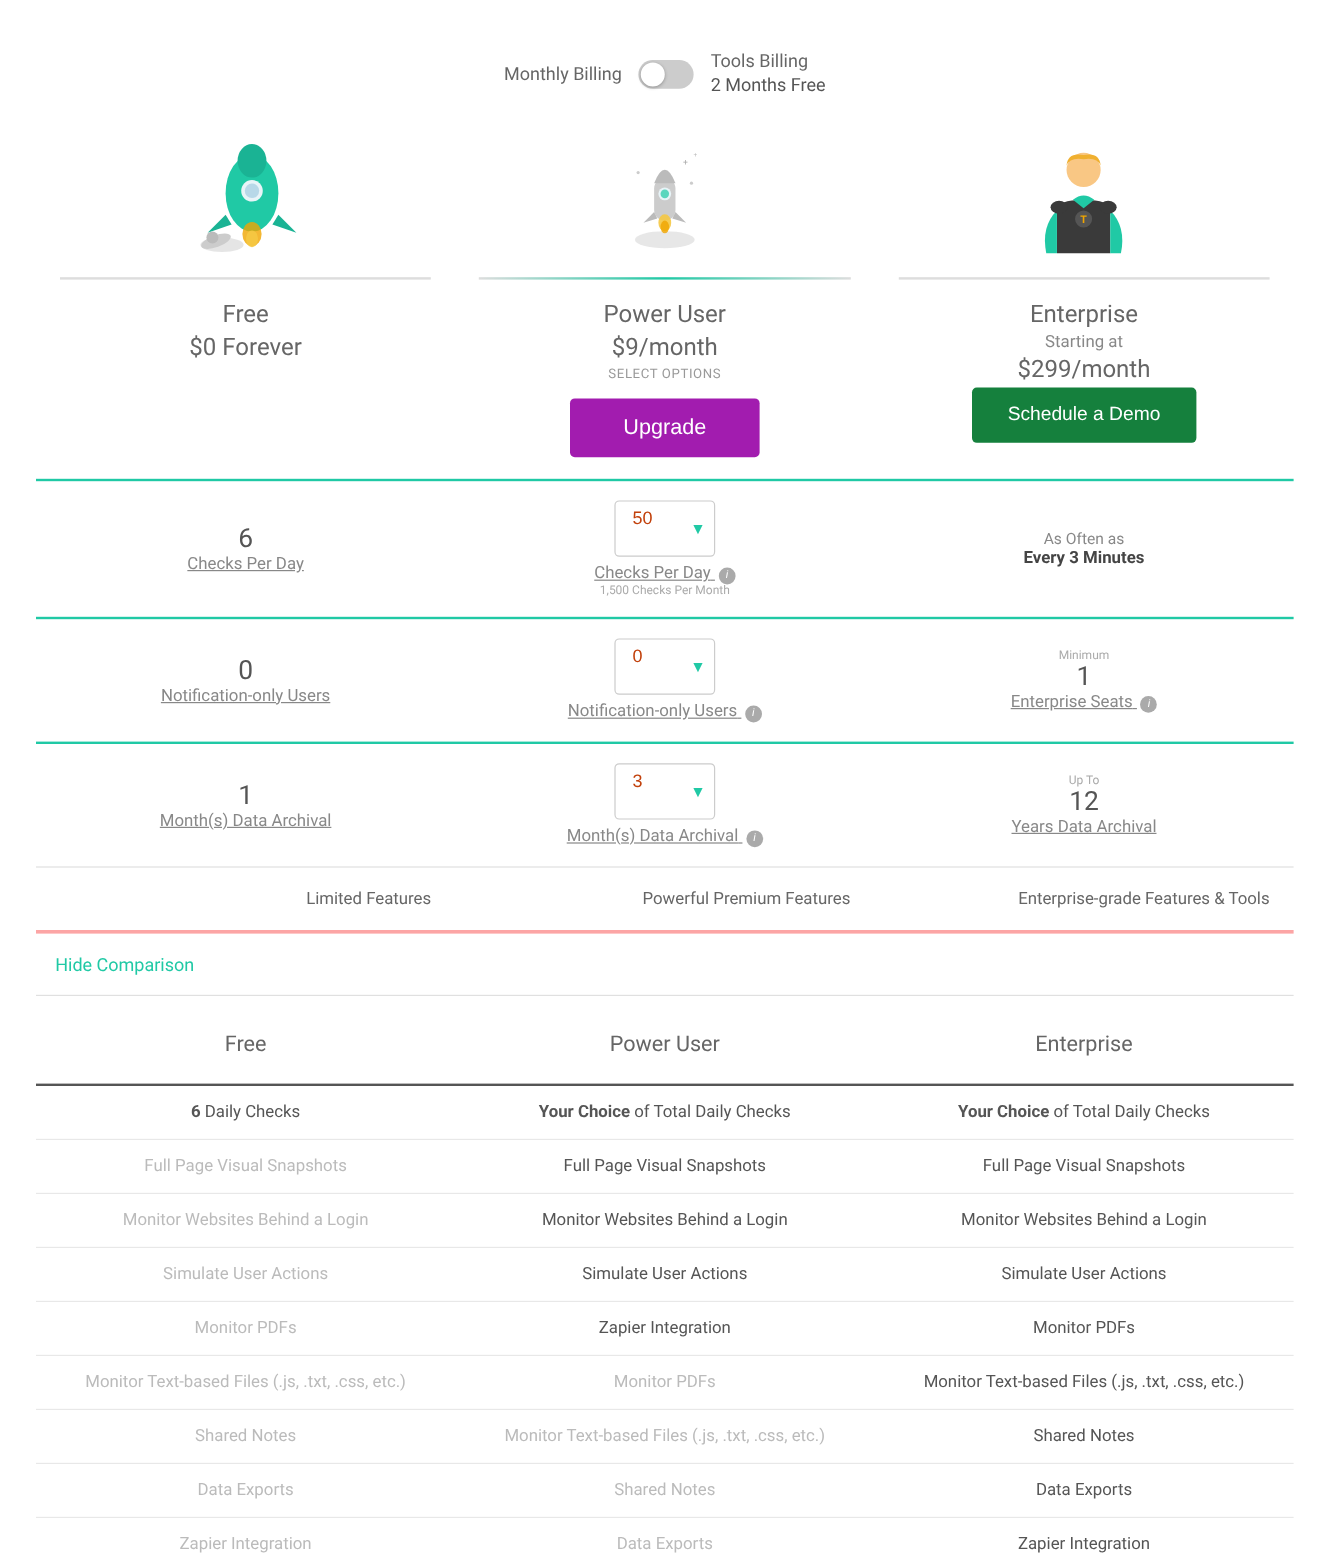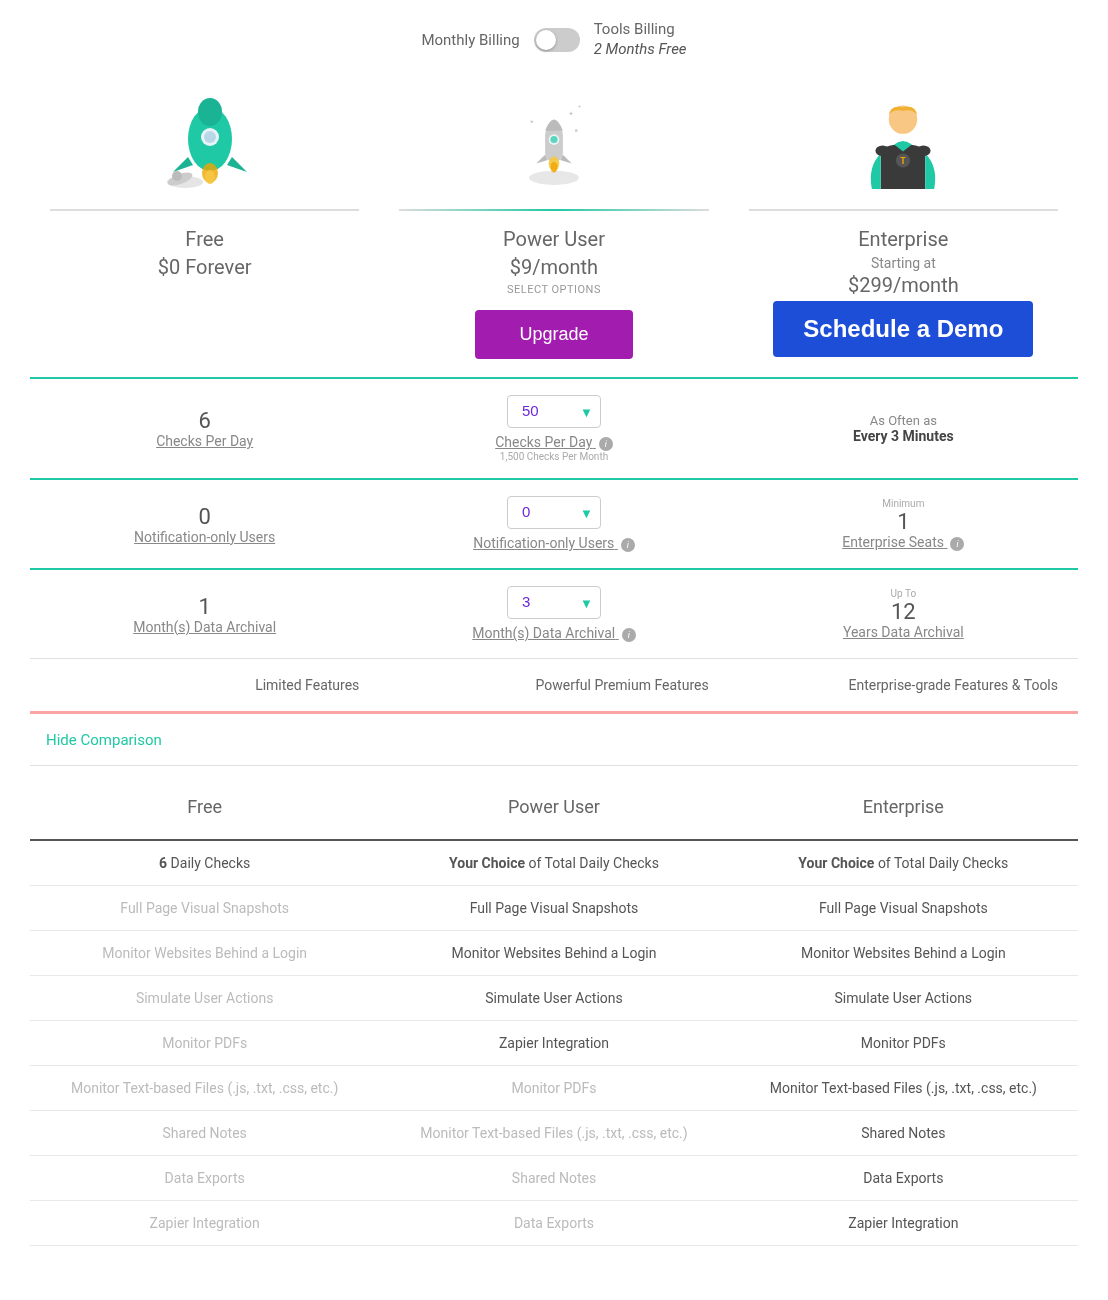--- a/index.html
+++ b/index.html
@@ -19,20 +19,21 @@
 
     
     .billing-toggle {
       display: flex;
       align-items: center;
       justify-content: center;
       gap: 14px;
       margin-bottom: 30px;
       font-size: 15px;
       color: #666;
+      margin-top: 22px;
     }
     .toggle-switch {
       position: relative;
       width: 46px;
       height: 24px;
       background: #ccc;
       border-radius: 12px;
       cursor: pointer;
     }
     .toggle-switch::after {
@@ -45,21 +46,20 @@
       top: 2px;
       left: 2px;
       box-shadow: 0 1px 3px rgba(0,0,0,0.3);
     }
     .billing-annual {
       display: flex;
       flex-direction: column;
       line-height: 1.3;
     }
     .billing-annual span:last-child {
-      font-style: italic;
       color: #555;
     }
 
     
     .plans-grid {
       display: grid;
       grid-template-columns: 1fr 1fr 1fr;
       gap: 0;
     }
 
@@ -128,27 +128,27 @@
       color: #fff;
       border: none;
       border-radius: 4px;
       padding: 14px 44px;
       font-size: 18px;
       font-weight: 500;
       cursor: pointer;
       margin-bottom: 18px;
     }
     .btn-demo {
-      background: #1d4ed8;
+      background: #15803d;
       color: #fff;
       border: none;
       border-radius: 4px;
       padding: 14px 30px;
-      font-size: 24px;
-      font-weight: 700;
+      font-size: 16px;
+      font-weight: 400;
       cursor: pointer;
       margin-bottom: 18px;
       white-space: nowrap;
     }
 
     
     .features-section {
       width: 100%;
     }
 
@@ -202,26 +202,26 @@
     
     .select-wrap {
       position: relative;
       display: inline-block;
       margin-bottom: 6px;
     }
     .plan-select {
       appearance: none;
       border: 1px solid #ccc;
       border-radius: 4px;
-      padding: 6px 30px 8px 14px;
+      padding: 6px 30px 22px 14px;
       font-size: 15px;
-      color: #6d28d9;
+      color: #c2410c;
       background: #fff;
       cursor: pointer;
-      width: 94px;
+      width: 84px;
     }
     .select-arrow {
       position: absolute;
       right: 8px;
       top: 50%;
       transform: translateY(-50%);
       pointer-events: none;
       color: #20c9a5;
       font-size: 13px;
     }

